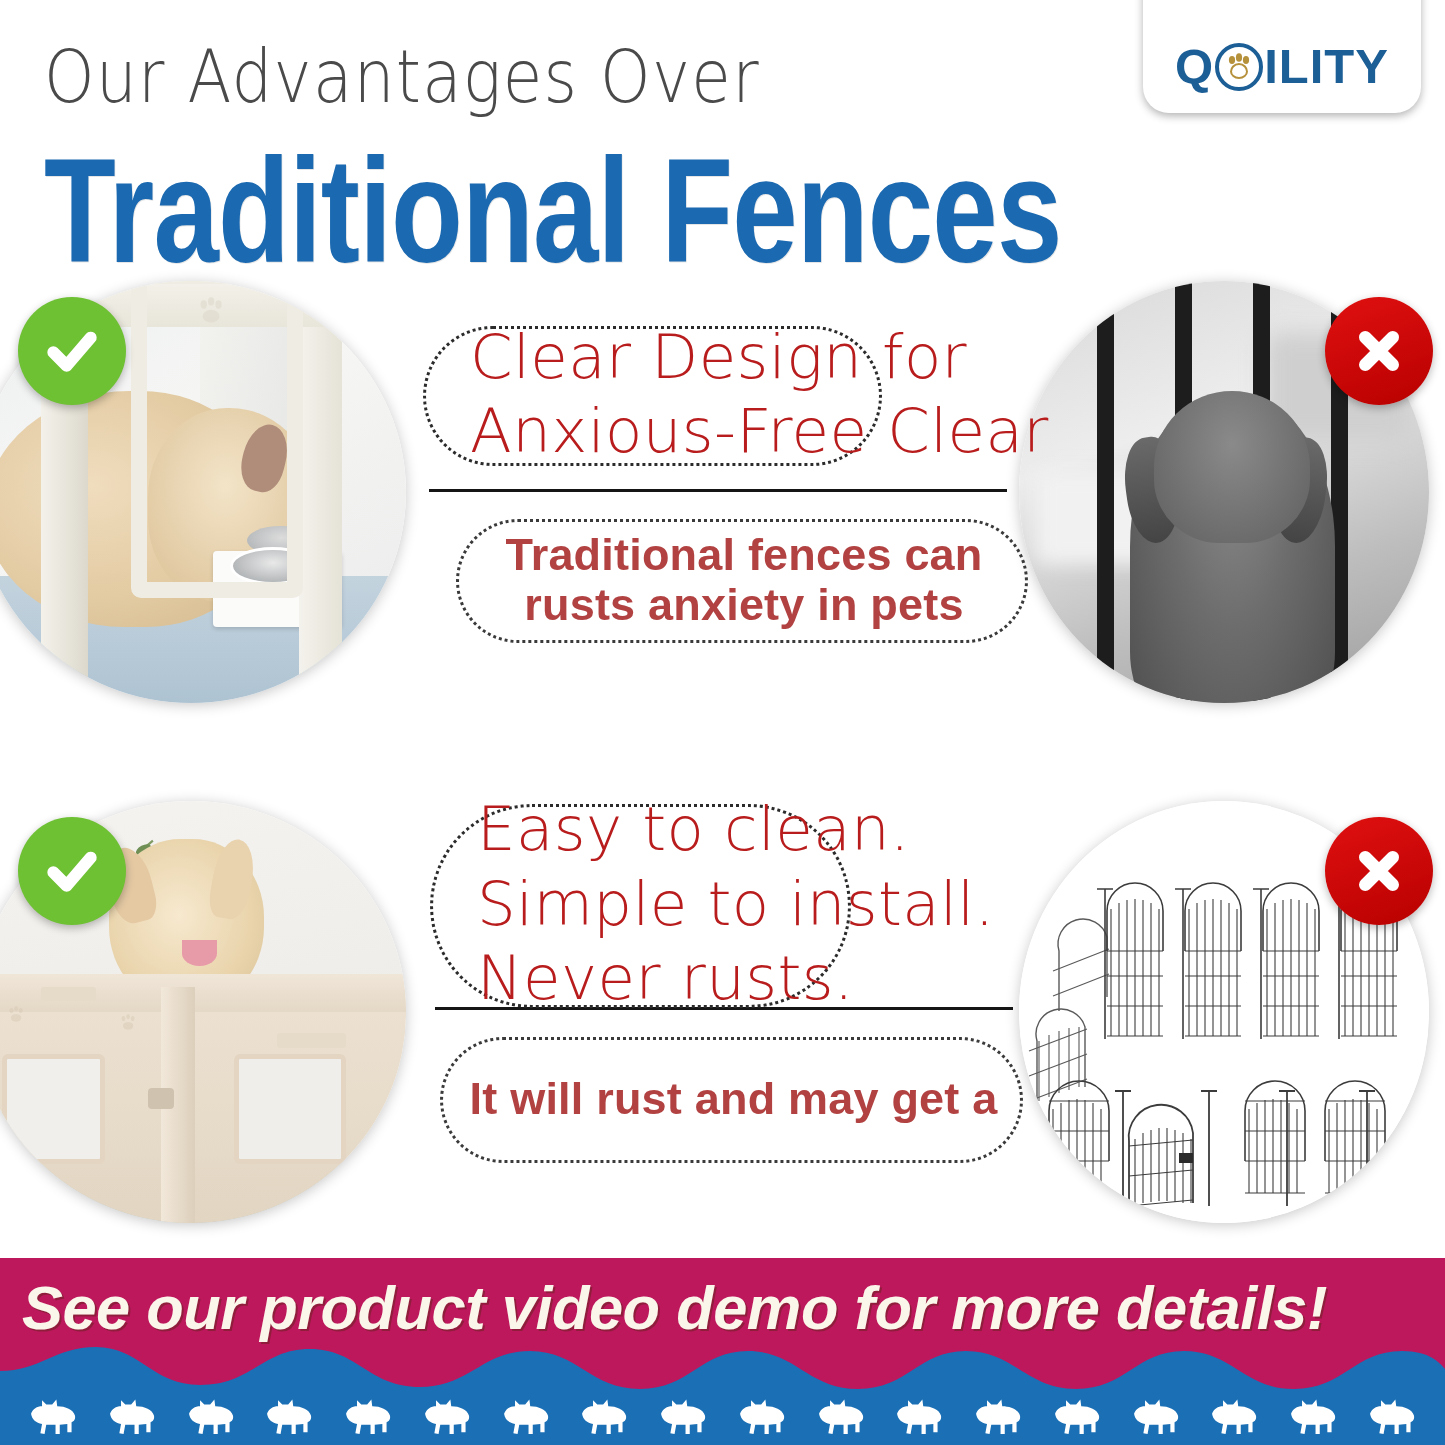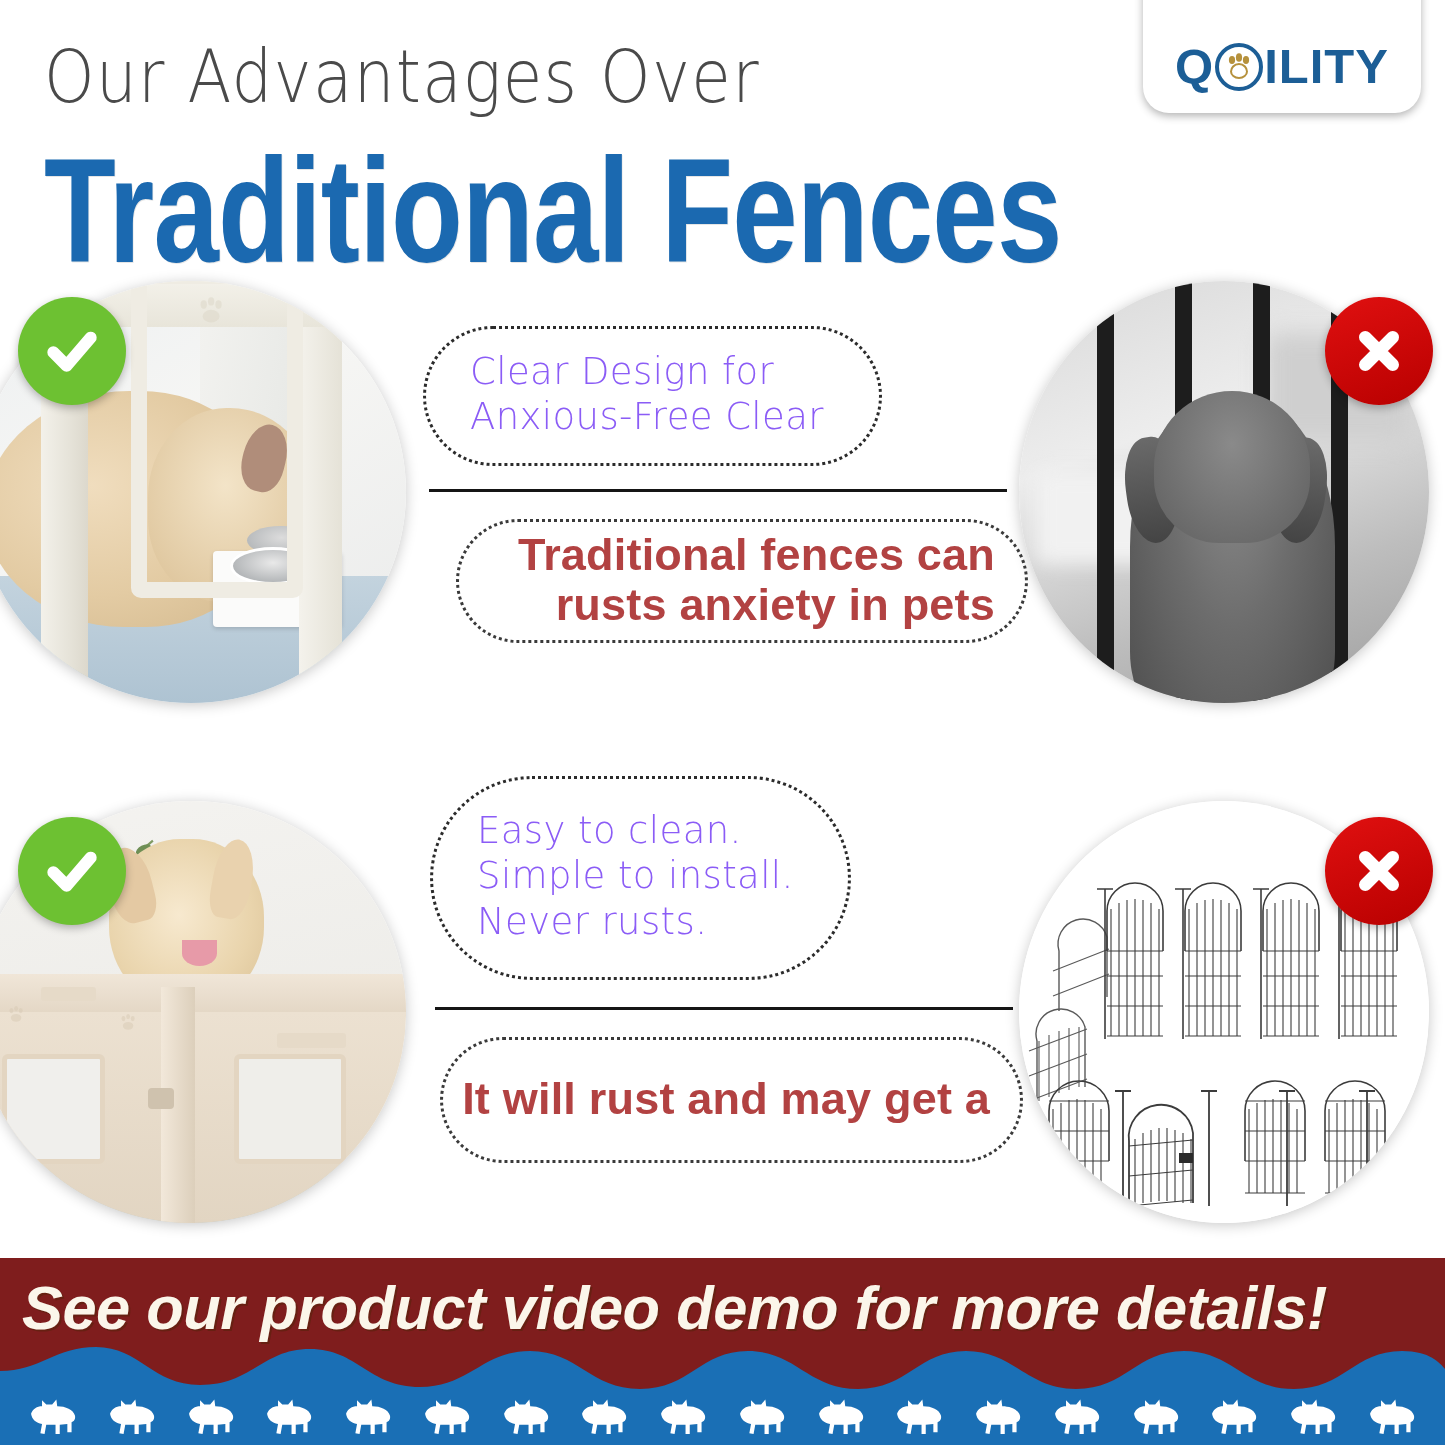--- a/index.html
+++ b/index.html
@@ -224,64 +224,64 @@
     justify-content: center;
     z-index: 20;
   }
   .callout.pro {
     border-color: #2b2b2b;
     padding: 14px 40px 18px 44px;
   }
   .callout.con {
     border-color: #3a3a3a;
     padding: 14px 30px 16px 34px;
-    align-items: flex-end;
+    align-items: center;
   }
   .pro-line {
     font-family: "DejaVu Sans", sans-serif;
     font-weight: 300;
-    font-size: 37px;
+    font-size: 61px;
     line-height: 1.22;
-    color: #8b5cf6;
+    color: #b91c1c;
     letter-spacing: 0.4px;
     white-space: nowrap;
   }
   .con-line {
     font-family: "Liberation Sans", sans-serif;
     font-weight: 700;
     font-size: 45px;
     line-height: 1.12;
     color: #B24242;
     letter-spacing: 0.2px;
     text-align: center;
     white-space: nowrap;
   }
 
   .box-pro-1 { left: 423px; top: 326px; width: 459px; height: 140px; }
   .box-con-1 { left: 456px; top: 519px; width: 572px; height: 124px; }
-  .box-pro-2 { left: 430px; top: 776px; width: 421px; height: 204px; }
+  .box-pro-2 { left: 430px; top: 804px; width: 421px; height: 204px; }
   .box-con-2 { left: 440px; top: 1037px; width: 583px; height: 126px; }
 
   .divider {
     position: absolute;
     height: 3px;
     background: #151515;
     z-index: 18;
   }
   .div-1 { left: 429px; top: 489px; width: 578px; }
   .div-2 { left: 435px; top: 1007px; width: 578px; }
 
   
   .banner {
     position: absolute;
     left: 0;
     bottom: 0;
     width: 1445px;
     height: 187px;
-    background: #7f1d1d;
+    background: #be185d;
     overflow: hidden;
     z-index: 30;
   }
   .banner-text {
     position: absolute;
     left: 22px;
     top: 14px;
     width: 1406px;
     font-family: "Liberation Sans", sans-serif;
     font-weight: 700;

